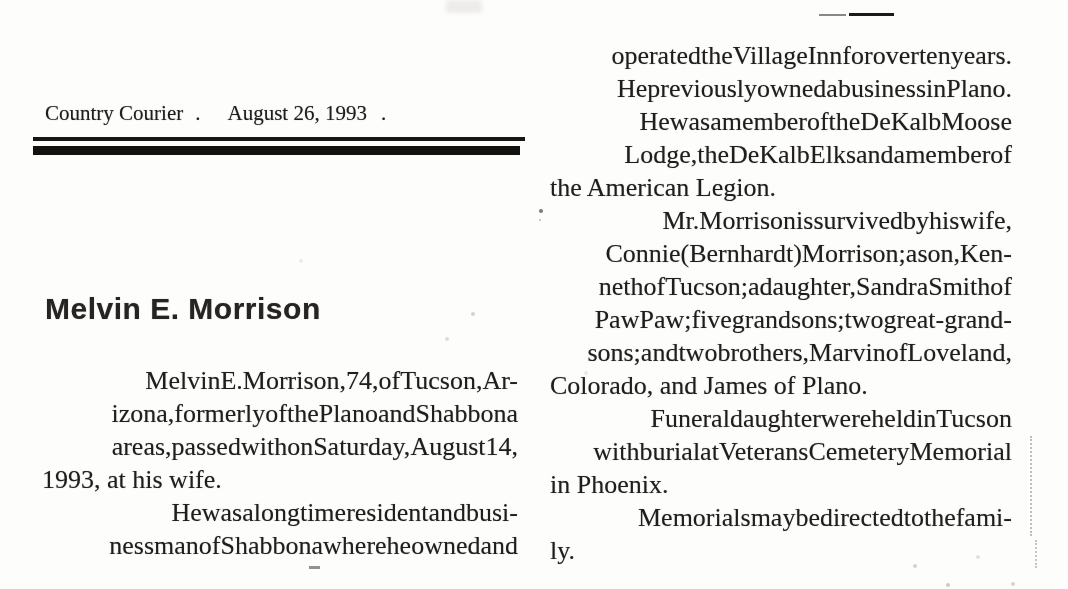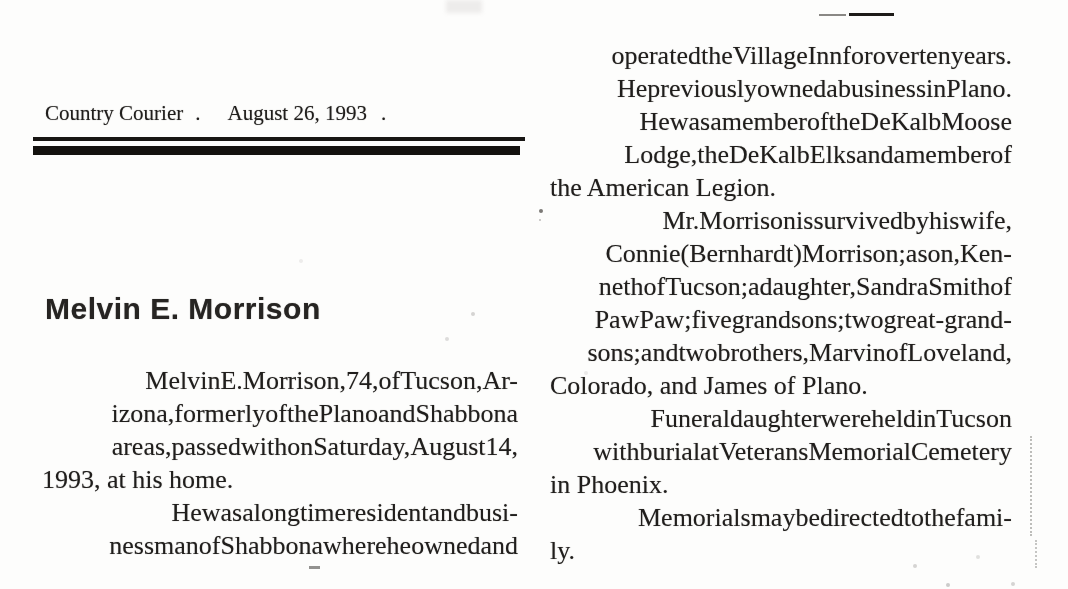--- a/index.html
+++ b/index.html
@@ -131,21 +131,21 @@
       </div>
       <div class="line just">
         <span>areas,</span>
         <span>passed</span>
         <span>with</span>
         <span>on</span>
         <span>Saturday,</span>
         <span>August</span>
         <span>14,</span>
       </div>
-      <div class="line">1993, at his home.</div>
+      <div class="line">1993, at his wife.</div>
       <div class="line indent just">
         <span>He</span>
         <span>was</span>
         <span>a</span>
         <span>long</span>
         <span>time</span>
         <span>resident</span>
         <span>and</span>
         <span>busi-</span>
       </div>
@@ -251,22 +251,22 @@
         <span>were</span>
         <span>held</span>
         <span>in</span>
         <span>Tucson</span>
       </div>
       <div class="line just">
         <span>with</span>
         <span>burial</span>
         <span>at</span>
         <span>Veterans</span>
+        <span>Cemetery</span>
         <span>Memorial</span>
-        <span>Cemetery</span>
       </div>
       <div class="line">in Phoenix.</div>
       <div class="line indent just">
         <span>Memorials</span>
         <span>may</span>
         <span>be</span>
         <span>directed</span>
         <span>to</span>
         <span>the</span>
         <span>fami-</span>

